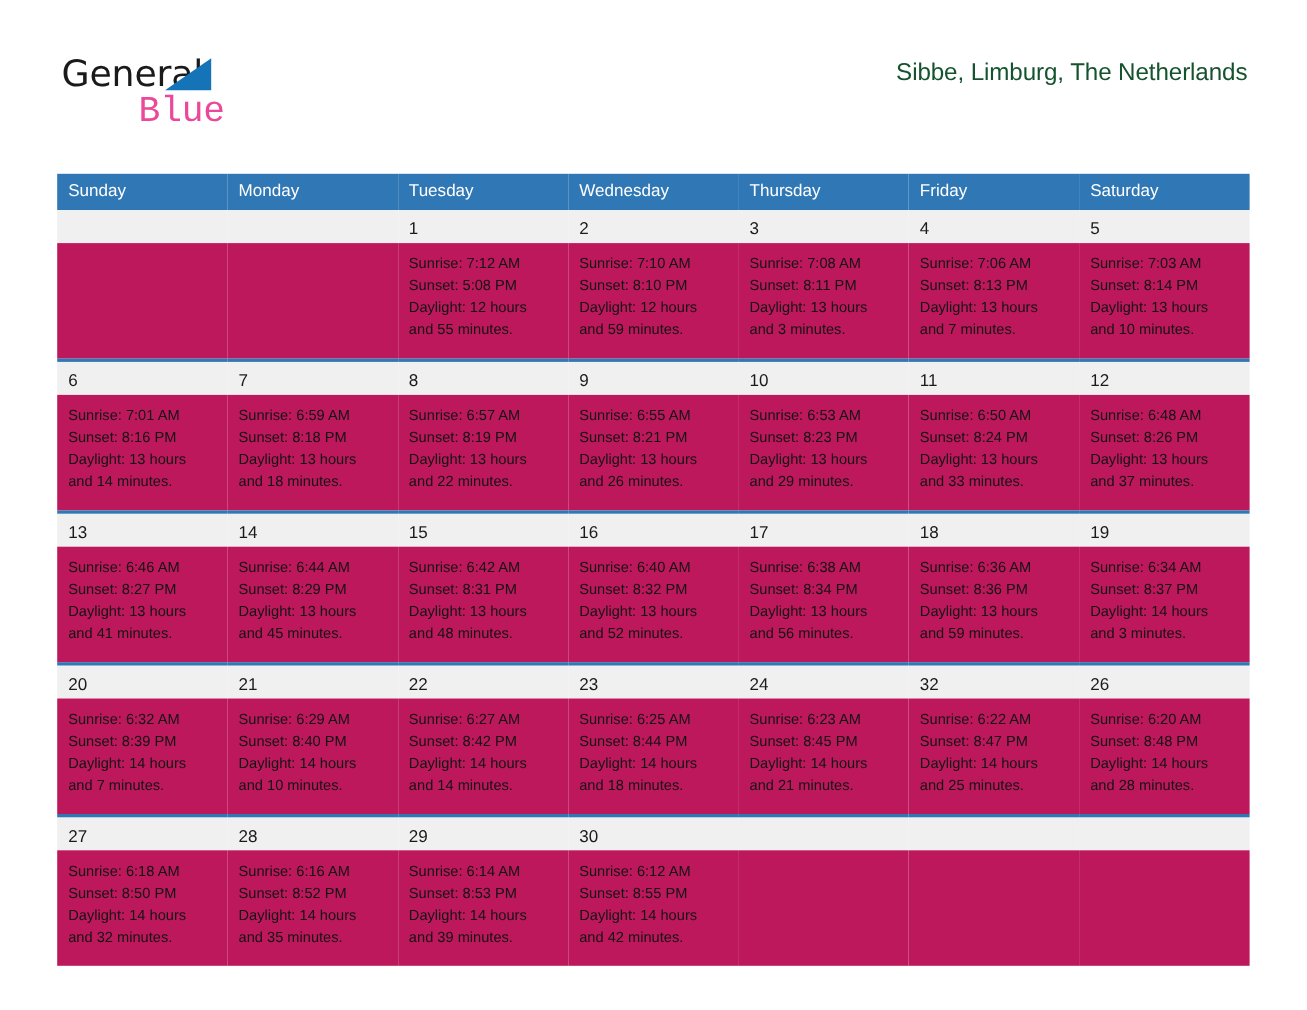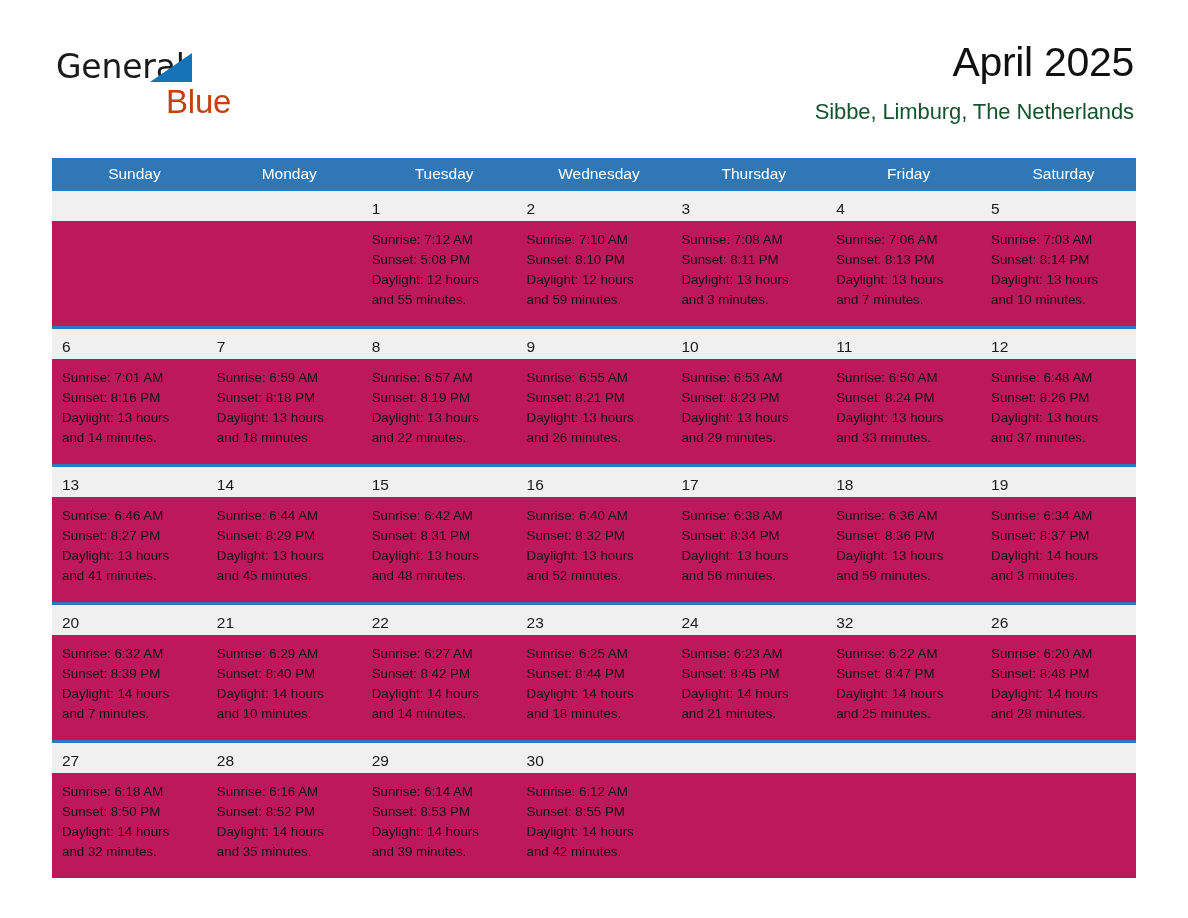--- a/index.html
+++ b/index.html
@@ -47,24 +47,24 @@
     left: 94px;
     top: 3px;
     width: 0;
     height: 0;
     border-left: 42px solid transparent;
     border-bottom: 29px solid #1574b8;
   }
   .logo-row2 {
     display: block;
     margin-top: 2px;
-    margin-left: 110px;
+    margin-left: 70px;
     font-size: 33px;
-    color: #c2410c;
-    font-family: Liberation Sans, sans-serif;
+    color: #ec4899;
+    font-family: Liberation Mono, monospace;
     font-weight: 400;
     letter-spacing: -0.2px;
   }
 
   .title-block {
     position: absolute;
     right: 54px;
     top: 40px;
     text-align: right;
   }
@@ -91,21 +91,21 @@
     width: 1084px;
     border-collapse: collapse;
     table-layout: fixed;
   }
 
   .calendar th {
     background: #2f77b5;
     color: #ffffff;
     font-size: 15.5px;
     font-weight: 400;
-    text-align: center;
+    text-align: left;
     padding: 8px 0 9px 10px;
     height: 29px;
     line-height: 1;
   }
 
   .week-row > td {
     vertical-align: top;
     padding: 0;
     border-top: 3px solid #2f77b5;
   }
@@ -143,21 +143,20 @@
 
     <div class="logo">
       <span class="logo-row1">
         <span>General</span>
         <span class="logo-tri"></span>
       </span>
       <span class="logo-row2">Blue</span>
     </div>
 
     <div class="title-block">
-      <div class="cal-title">April 2025</div>
       <div class="cal-subtitle">Sibbe, Limburg, The Netherlands</div>
     </div>
 
   </div>
 
   <table class="calendar">
     <thead>
       <tr id="weekday-row">
           <th>Sunday</th>
           <th>Monday</th>

